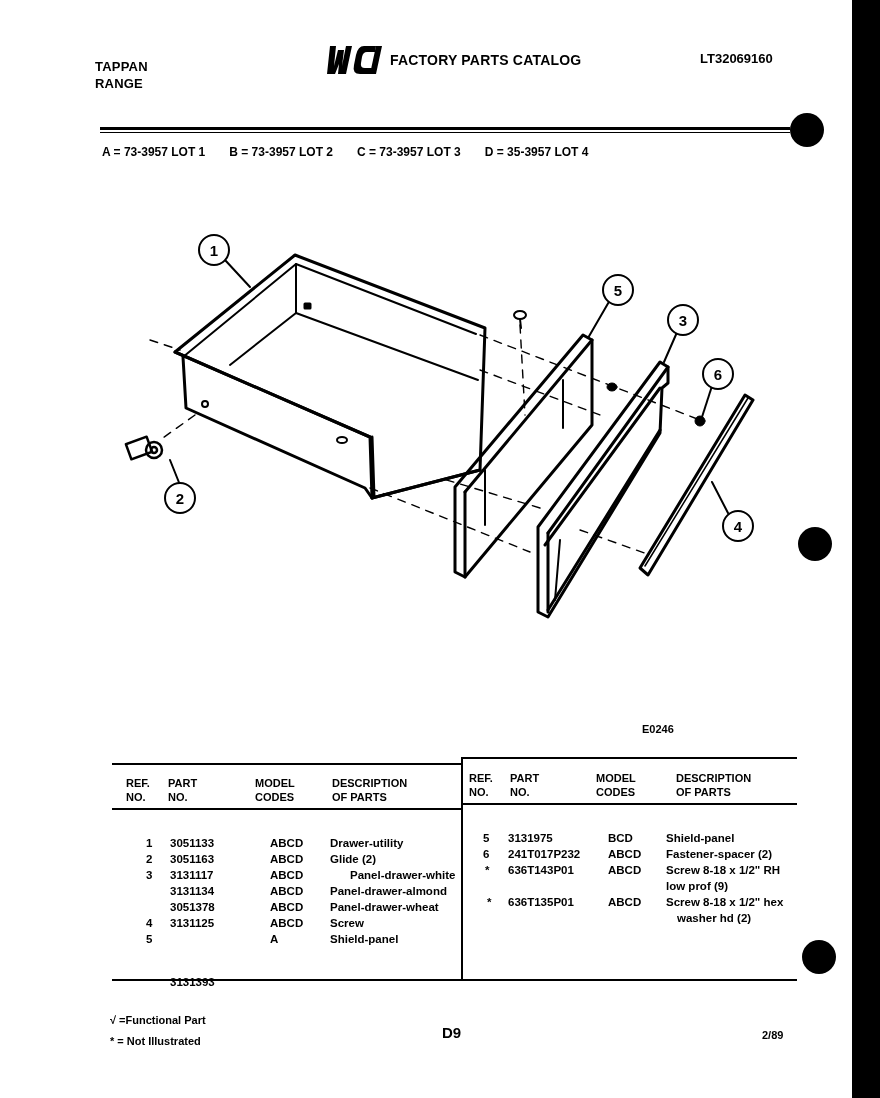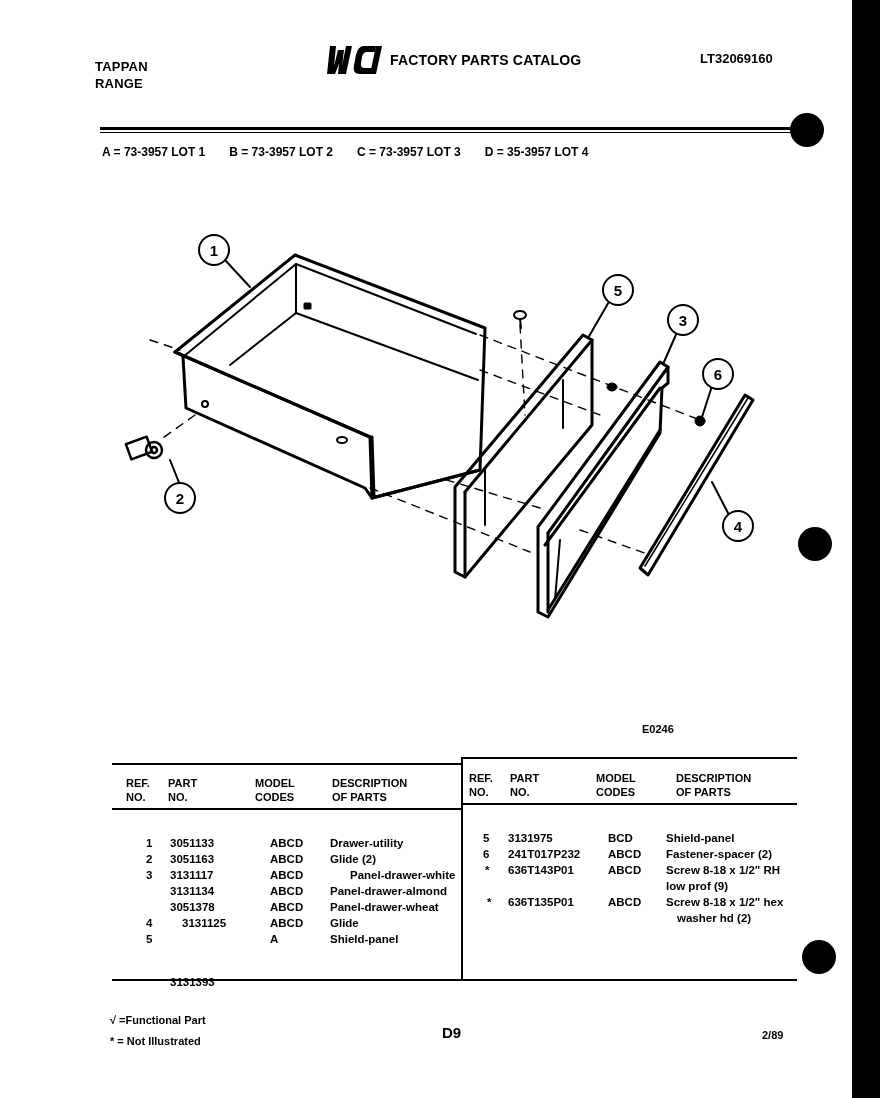--- a/index.html
+++ b/index.html
@@ -214,23 +214,23 @@
     <span class="cell" style="left:218px;">Panel-drawer-almond</span>
   </div>
   <div class="row" style="left:0; top:142px;">
     <span class="cell" style="left:34px;"></span>
     <span class="cell" style="left:58px;">3051378</span>
     <span class="cell" style="left:158px;">ABCD</span>
     <span class="cell" style="left:218px;">Panel-drawer-wheat</span>
   </div>
   <div class="row" style="left:0; top:158px;">
     <span class="cell" style="left:34px;">4</span>
-    <span class="cell" style="left:70px;">3131125</span>
-    <span class="cell" style="left:158px;">ABCD</span>
-    <span class="cell" style="left:218px;">Glide</span>
+    <span class="cell" style="left:58px;">3131125</span>
+    <span class="cell" style="left:158px;">ABCD</span>
+    <span class="cell" style="left:218px;">Screw</span>
   </div>
   <div class="row" style="left:0; top:174px;">
     <span class="cell" style="left:34px;">5</span>
     <span class="cell" style="left:58px;margin-top:43px;">3131393</span>
     <span class="cell" style="left:158px;">A</span>
     <span class="cell" style="left:218px;">Shield-panel</span>
   </div>
 
   <div class="row" style="left:0; top:73px;">
     <span class="cell" style="left:371px;">5</span>

